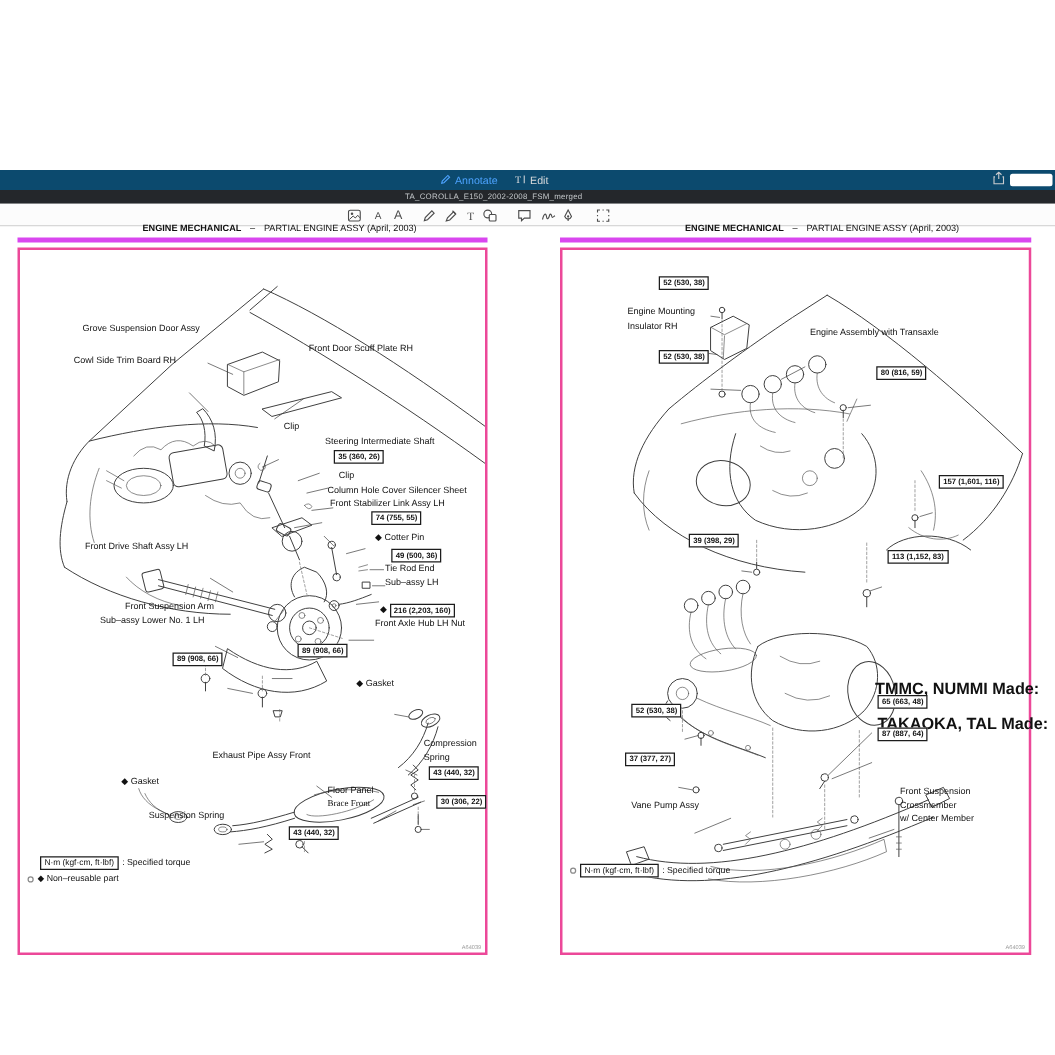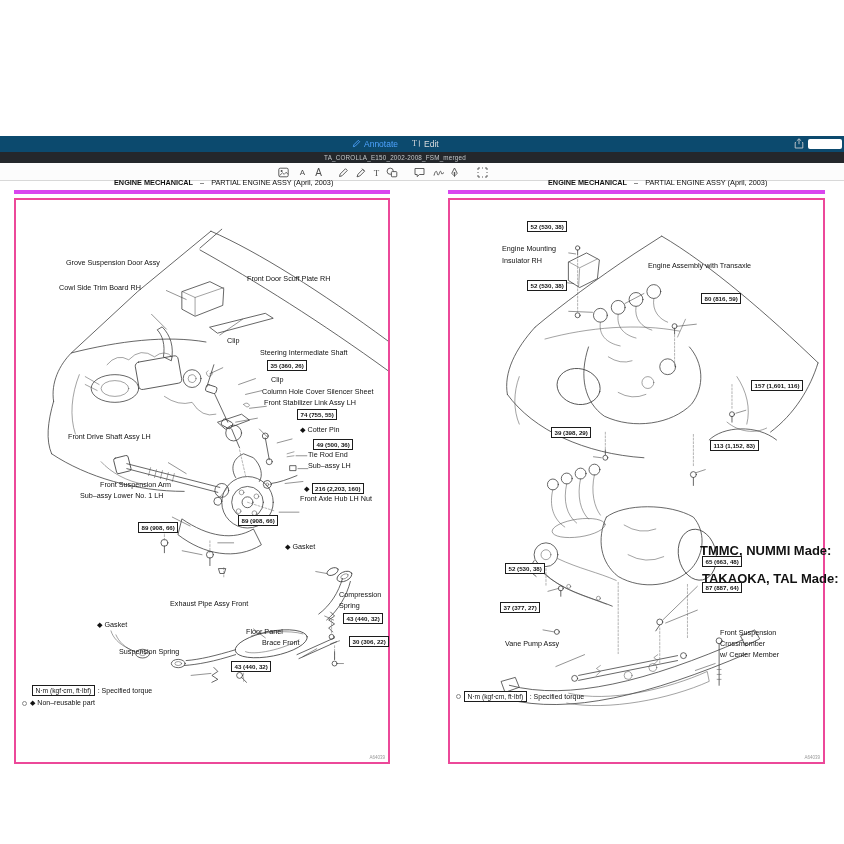--- a/index.html
+++ b/index.html
@@ -304,22 +304,22 @@
         <div class="lbl" style="left: 288px; top: 283px;"><span>◆ </span><span class="tq">216 (2,203, 160)</span></div>
         <div class="lbl" style="left: 284px; top: 295px;">Front Axle Hub LH Nut</div>
         <div class="lbl" style="left: 222px; top: 315px;"><span class="tq">89 (908, 66)</span></div>
         <div class="lbl" style="left: 122px; top: 322px;"><span class="tq">89 (908, 66)</span></div>
         <div class="lbl" style="left: 269px; top: 343px;">◆ Gasket</div>
         <div class="lbl" style="left: 323px; top: 391px;">Compression</div>
         <div class="lbl" style="left: 323px; top: 402px;">Spring</div>
         <div class="lbl" style="left: 154px; top: 400px;">Exhaust Pipe Assy Front</div>
         <div class="lbl" style="left: 327px; top: 413px;"><span class="tq">43 (440, 32)</span></div>
         <div class="lbl" style="left: 81px; top: 421px;">◆ Gasket</div>
-        <div class="lbl" style="left: 230px; top: 428px;">Floor Panel</div>
-        <div class="lbl" style="left: 246px; top: 439px;">Brace Front</div>
+        <div class="lbl" style="left: 246px; top: 428px;">Floor Panel</div>
+        <div class="lbl" style="left: 246px; top: 439px; font-family: Liberation Serif, serif;">Brace Front</div>
         <div class="lbl" style="left: 333px; top: 436px;"><span class="tq">30 (306, 22)</span></div>
         <div class="lbl" style="left: 103px; top: 448px;">Suspension Spring</div>
         <div class="lbl" style="left: 215px; top: 461px;"><span class="tq">43 (440, 32)</span></div>
       </div>
     <div class="legend-line" style="left:16px; top:485px;">
       <span class="tq">N·m (kgf·cm, ft·lbf)</span>
       <span>: Specified torque</span>
     </div>
     <div class="legend-line" style="left:6px; top:499px;">
       <span class="ring"></span>

